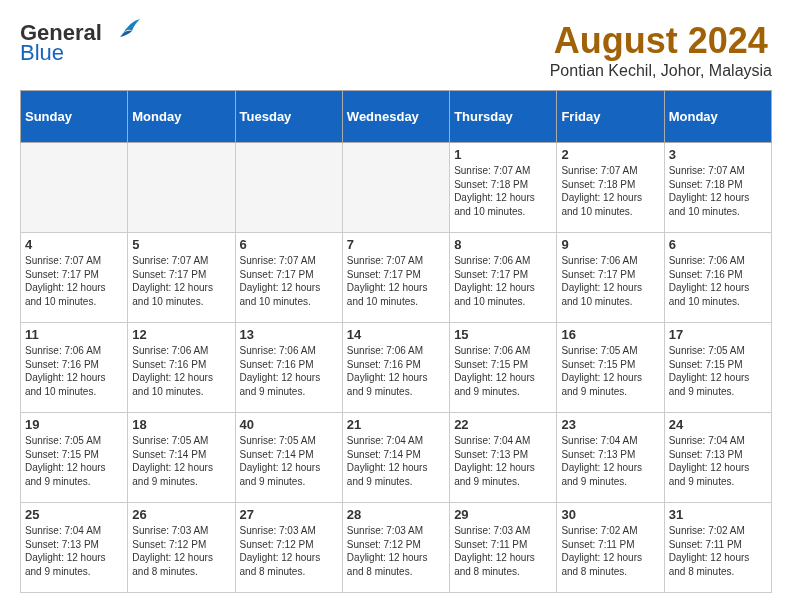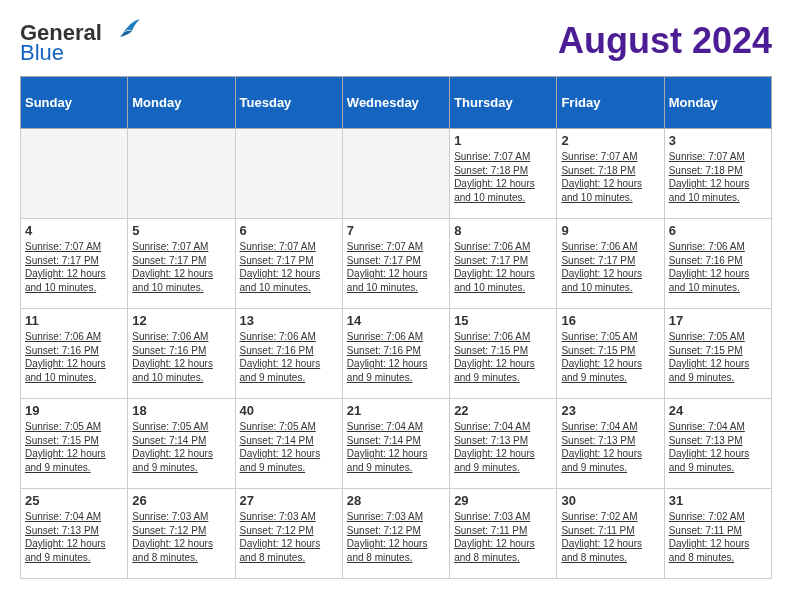--- a/index.html
+++ b/index.html
@@ -15,21 +15,21 @@
       justify-content: space-between;
       align-items: flex-start;
       margin-bottom: 10px;
     }
     .title-block {
       text-align: right;
     }
     .main-title {
       font-size: 36px;
       font-weight: bold;
-      color: #4c1d95;
+      color: #a16207;
       text-align: center;
     }
     .subtitle {
       font-size: 16px;
       color: #333;
     }
     .calendar {
       width: 100%;
       border-collapse: collapse;
       table-layout: fixed;
@@ -57,21 +57,20 @@
     .day-num {
       font-size: 13px;
       font-weight: bold;
       display: block;
       margin-bottom: 2px;
     }
     .day-info {
       font-size: 10px;
       line-height: 1.35;
       color: #333;
-      text-decoration: underline;
     }
     .logo-wrapper {
       display: flex;
       align-items: center;
       gap: 0;
     }
   </style>
 </head>
 <body>
 
@@ -83,20 +82,21 @@
         <svg width="32" height="24" viewBox="0 0 32 24" style="margin-left:2px;margin-top:-8px;">
           <path d="M10 18 Q18 4 28 2 Q22 8 20 14 Q16 10 10 18Z" fill="#1e7fc0"></path>
           <path d="M8 20 Q14 12 20 14 Q16 18 8 20Z" fill="#1a5fa0"></path>
         </svg>
       </div>
       <span style="font-size:22px;font-weight:normal;color:#1565c0;margin-top:-6px;text-align:center;">Blue</span>
     </div>
   </div>
   <div class="title-block">
     <div class="main-title">August 2024</div>
+    <div class="subtitle">Pontian Kechil, Johor, Malaysia</div>
   </div>
 </div>
 
 <table class="calendar">
   <thead>
     <tr id="calendar-header">
         <th>Sunday</th>
         <th>Monday</th>
         <th>Tuesday</th>
         <th>Wednesday</th>

